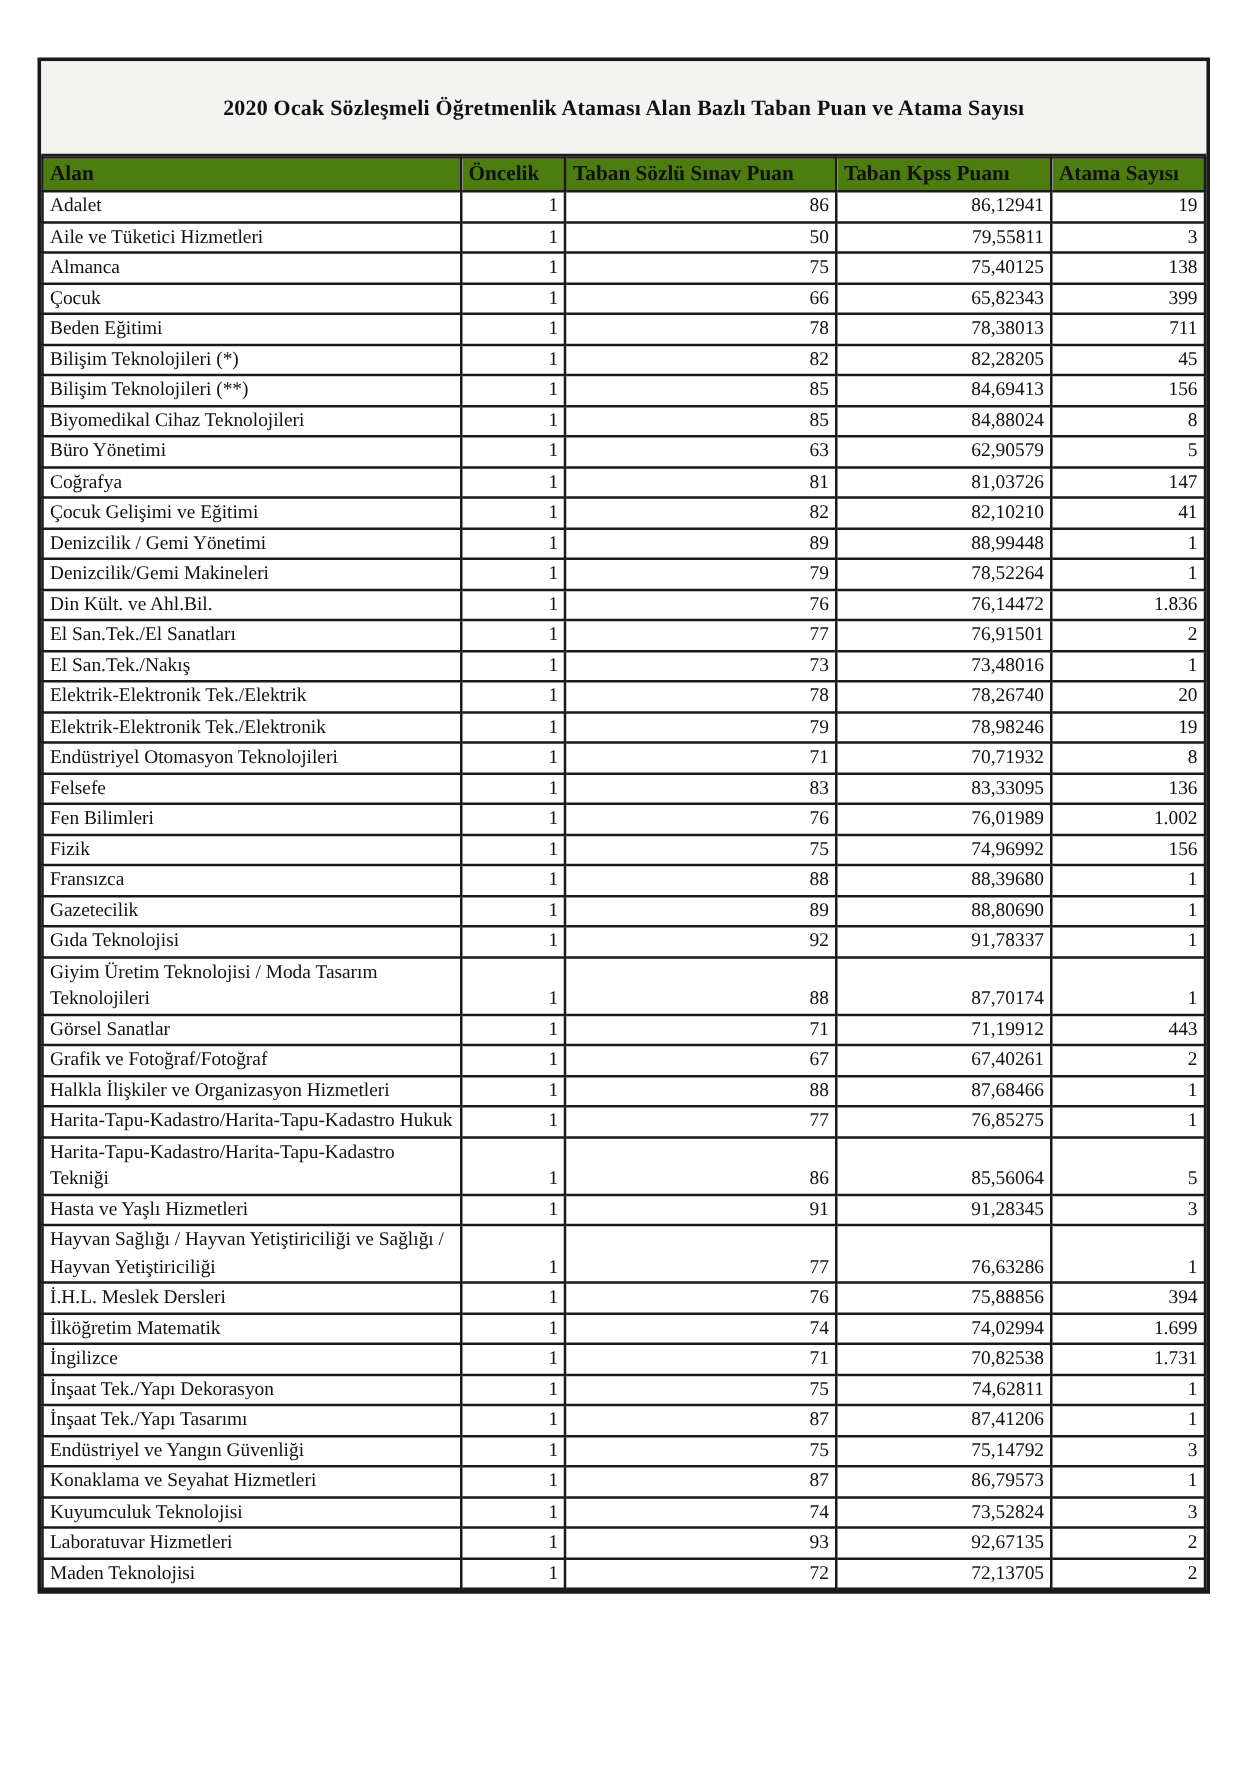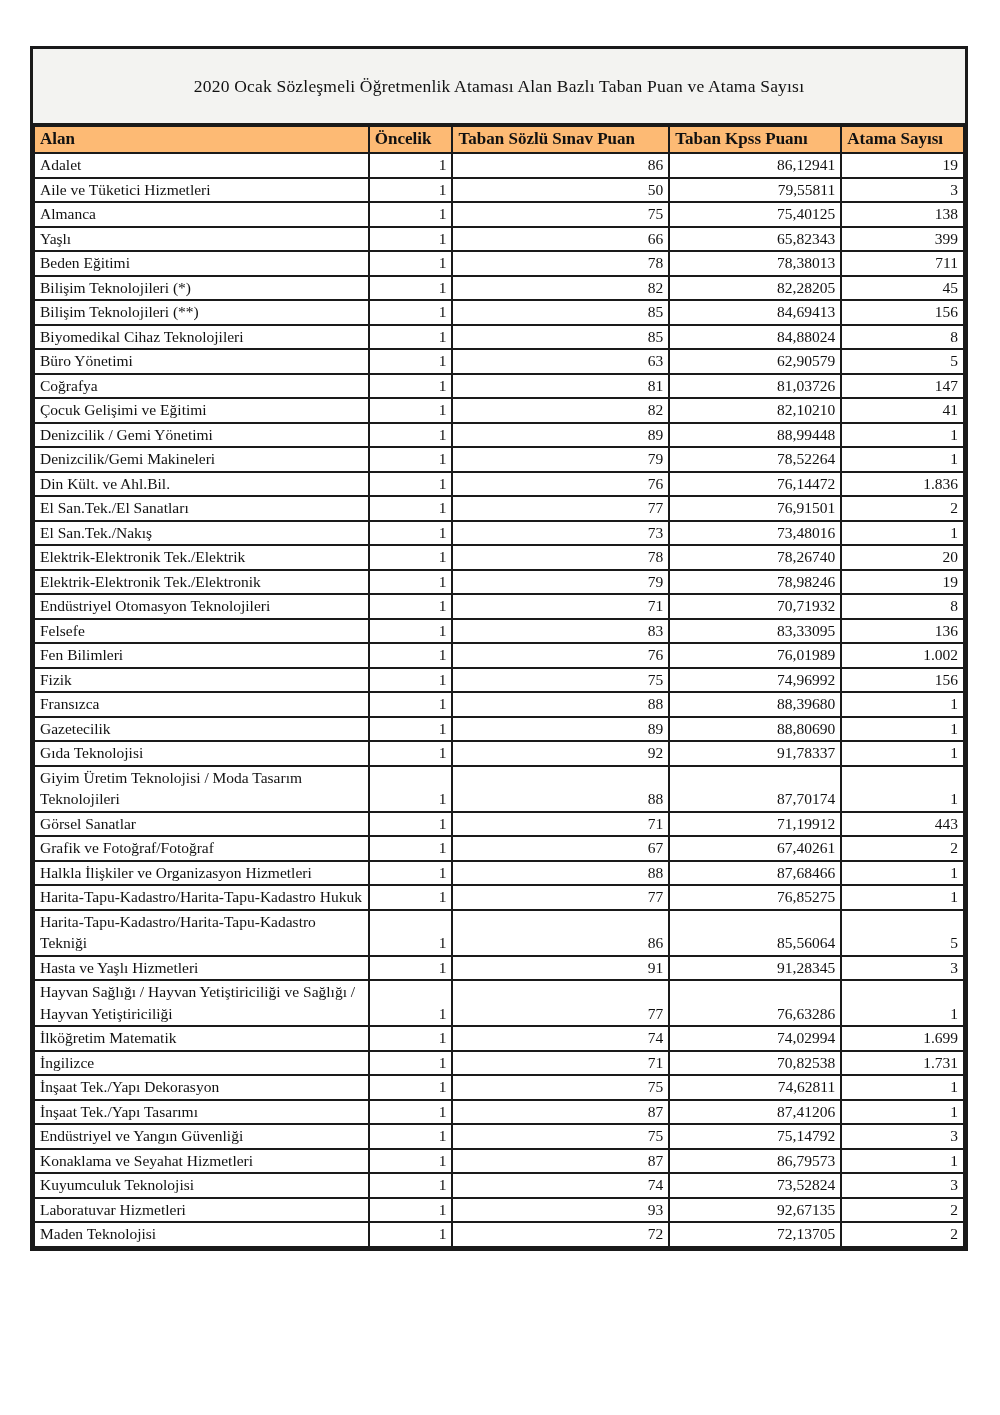--- a/index.html
+++ b/index.html
@@ -16,21 +16,21 @@
     width: 938px;
     border: 3px solid #1a1a1a;
     background: #ffffff;
   }
   .title-cell {
     height: 76px;
     display: flex;
     align-items: center;
     justify-content: center;
     text-align: center;
-    font-weight: normal;
+    font-weight: bold;
     font-size: 17.5px;
     background: #f3f3f1;
     border-bottom: 2px solid #1a1a1a;
     letter-spacing: 0.2px;
   }
   table {
     width: 100%;
     border-collapse: collapse;
     table-layout: fixed;
   }
@@ -42,21 +42,21 @@
   th, td {
     border: 2px solid #1a1a1a;
     overflow: hidden;
   }
   th {
     font-size: 17px;
     font-weight: bold;
     text-align: left;
     padding: 2px 5px 3px 5px;
     height: 25px;
-    background: #fdba74;
+    background: #4d7c0f;
     white-space: nowrap;
   }
   td {
     font-size: 15.5px;
     line-height: 21.5px;
     padding: 0 5px 1px 5px;
     height: 23px;
     vertical-align: bottom;
     background: #ffffff;
   }
@@ -102,21 +102,21 @@
           <td class="num">3</td>
         </tr>
         <tr>
           <td class="left">Almanca</td>
           <td class="num">1</td>
           <td class="num">75</td>
           <td class="num">75,40125</td>
           <td class="num">138</td>
         </tr>
         <tr>
-          <td class="left">Yaşlı</td>
+          <td class="left">Çocuk</td>
           <td class="num">1</td>
           <td class="num">66</td>
           <td class="num">65,82343</td>
           <td class="num">399</td>
         </tr>
         <tr>
           <td class="left">Beden Eğitimi</td>
           <td class="num">1</td>
           <td class="num">78</td>
           <td class="num">78,38013</td>
@@ -310,20 +310,27 @@
           <td class="num">91</td>
           <td class="num">91,28345</td>
           <td class="num">3</td>
         </tr>
         <tr>
           <td class="left">Hayvan Sağlığı / Hayvan Yetiştiriciliği ve Sağlığı / Hayvan Yetiştiriciliği</td>
           <td class="num">1</td>
           <td class="num">77</td>
           <td class="num">76,63286</td>
           <td class="num">1</td>
+        </tr>
+        <tr>
+          <td class="left">İ.H.L. Meslek Dersleri</td>
+          <td class="num">1</td>
+          <td class="num">76</td>
+          <td class="num">75,88856</td>
+          <td class="num">394</td>
         </tr>
         <tr>
           <td class="left">İlköğretim Matematik</td>
           <td class="num">1</td>
           <td class="num">74</td>
           <td class="num">74,02994</td>
           <td class="num">1.699</td>
         </tr>
         <tr>
           <td class="left">İngilizce</td>

